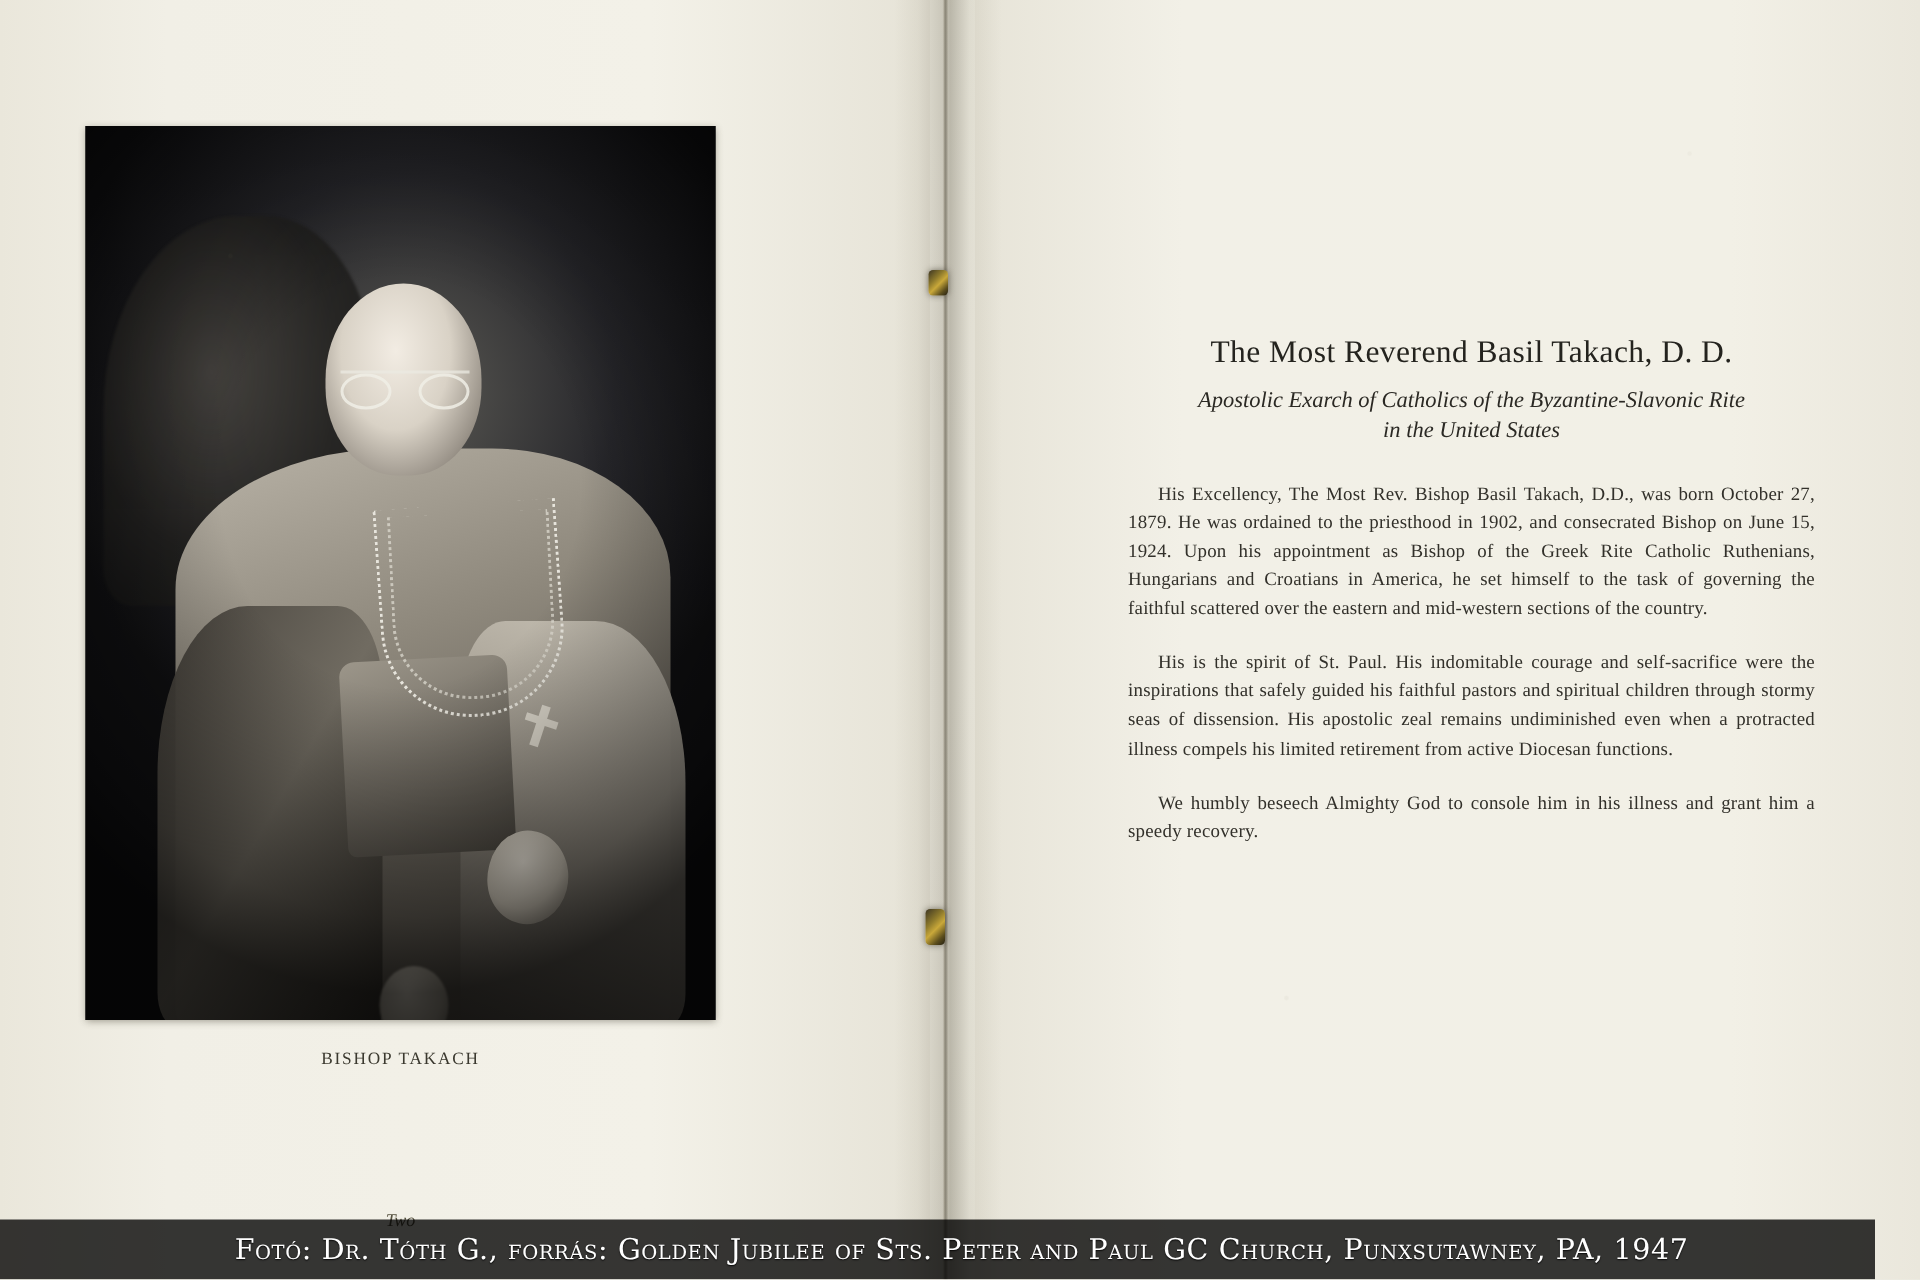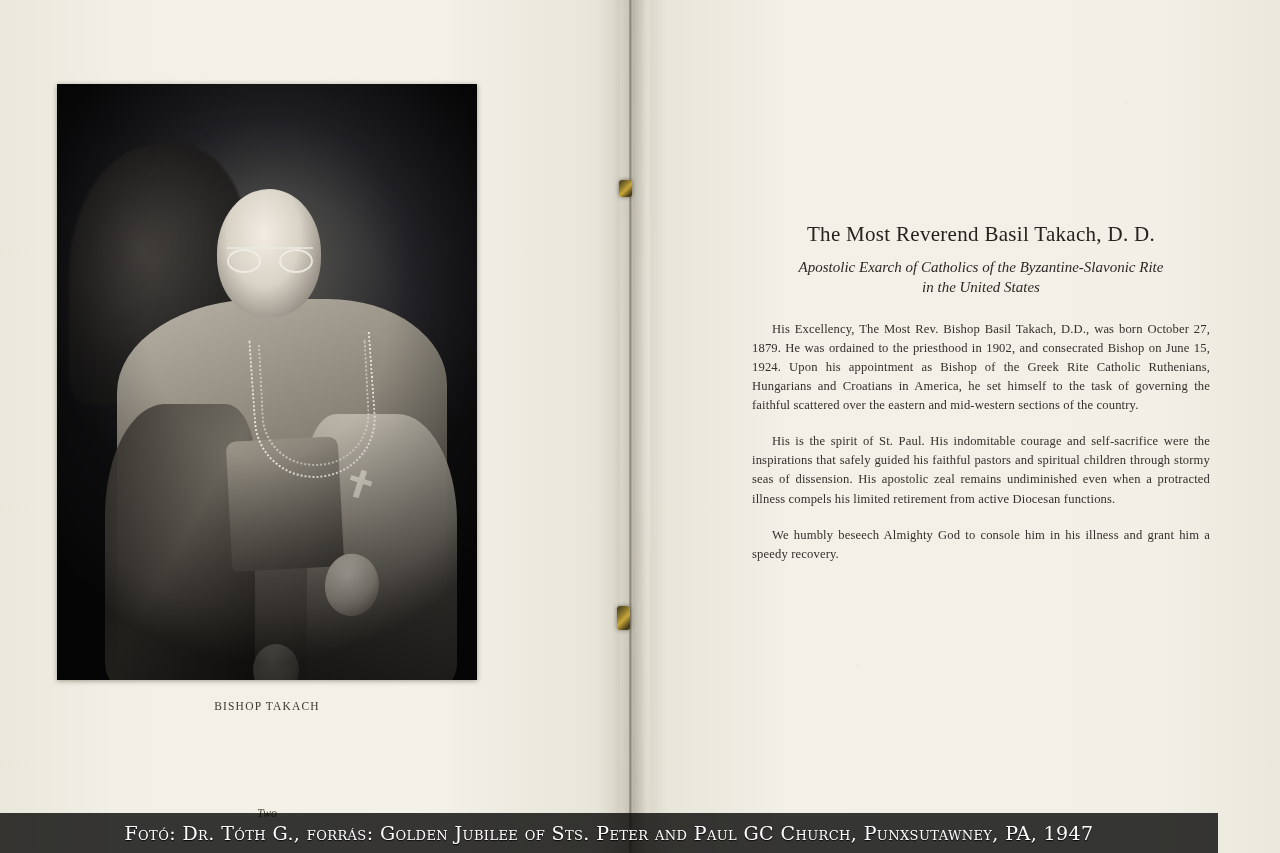--- a/index.html
+++ b/index.html
@@ -320,20 +320,21 @@
     align-items: center;
     justify-content: center;
     background: rgba(0,0,0,0.78);
     color: #ffffff;
     font-family: "DejaVu Serif", serif;
     font-variant: small-caps;
     font-size: 19px;
     letter-spacing: 0.4px;
     white-space: nowrap;
     text-shadow: 0 1px 1px rgba(0,0,0,0.9);
+    padding-left: 32px;
   }
 
   
   .speckle {
     position: absolute;
     inset: 0;
     pointer-events: none;
     background-image:
       radial-gradient(circle at 12% 20%, rgba(120,112,90,0.05) 0 1px, transparent 2px),
       radial-gradient(circle at 67% 78%, rgba(120,112,90,0.05) 0 1px, transparent 2px),

